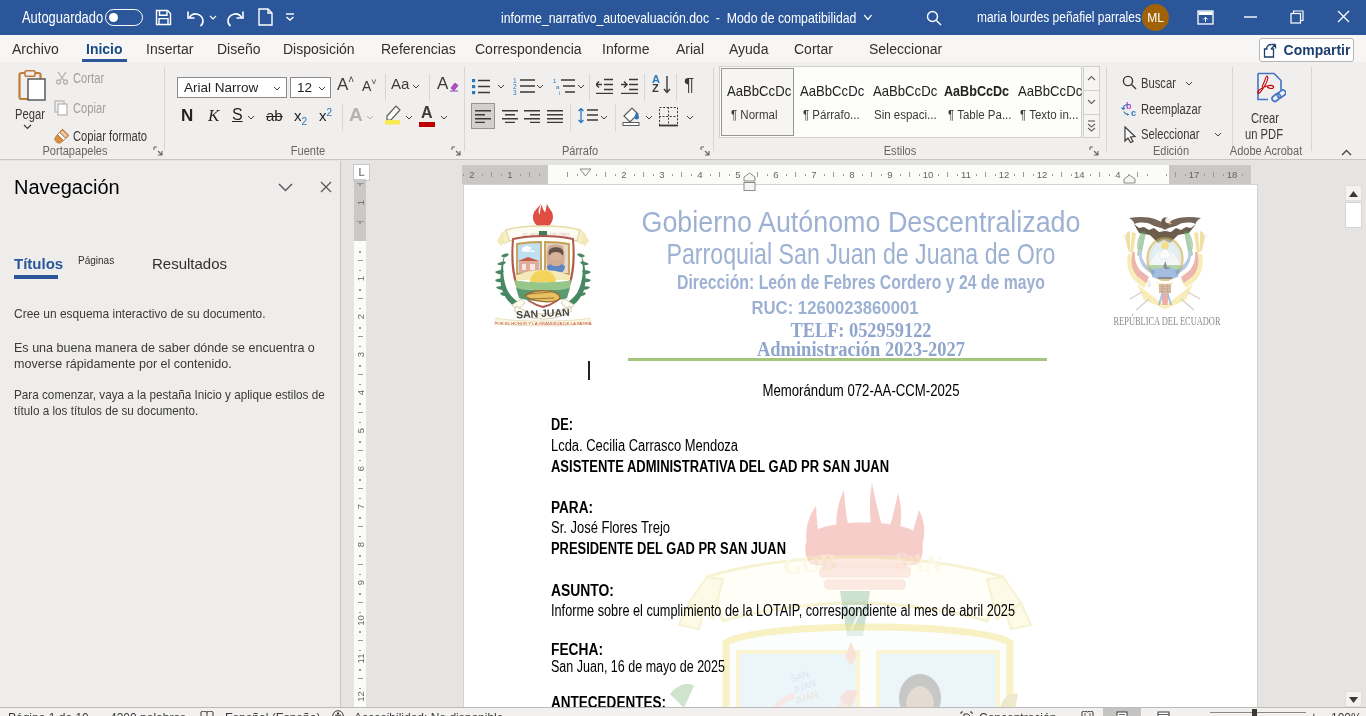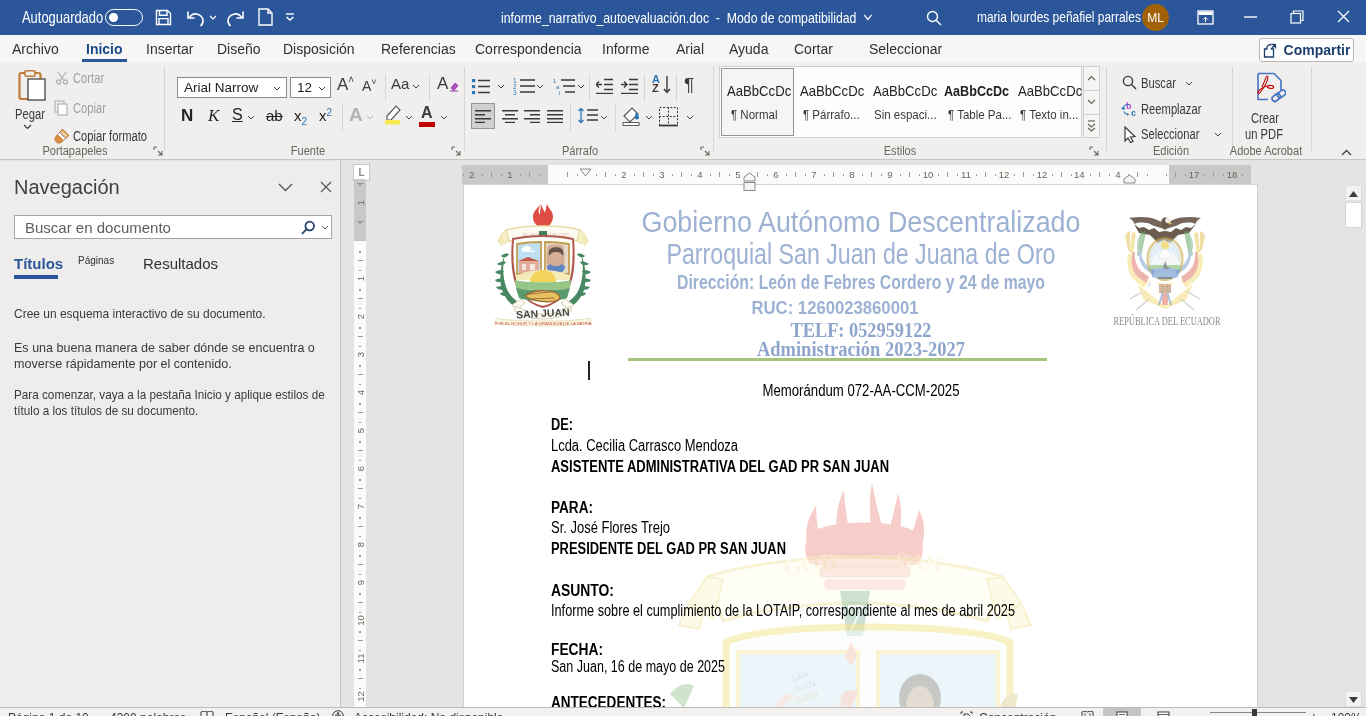--- a/index.html
+++ b/index.html
@@ -369,41 +369,31 @@
   <div class="abs rbtn-txt" style="left:1245px;top:64px">un PDF</div>
   <div class="glabel" style="left:1266px">Adobe Acrobat</div>
   <div class="gsep" style="left:1311px"></div>
   <svg class="abs" style="left:1341px;top:87px" width="11" height="7" viewBox="0 0 11 7">
       <path d="M1 6l4.5-4.5L10 6" stroke="#444" stroke-width="1.3" fill="none"></path>
     </svg>
 </div>
 
 <div class="abs" id="main">
   <div class="abs" id="navpane">
-    <div class="abs" style="left:14px;top:15px;font-size:20px;color:#404040">Navegación</div>
+    <div class="abs" style="left:14px;top:15px;font-size:20px;color:#000000">Navegación</div>
     <svg class="abs" style="left:278px;top:22px" width="15" height="9" viewBox="0 0 15 9">
         <path d="M1 1l6.5 6.5L14 1" stroke="#555" stroke-width="1.4" fill="none"></path>
       </svg>
     <svg class="abs" style="left:320px;top:20px" width="12" height="12" viewBox="0 0 12 12">
         <path d="M1 1l10 10M11 1L1 11" stroke="#555" stroke-width="1.2"></path>
       </svg>
-    <div class="abs" style="left:14px;top:54px;width:318px;height:24px;background:#fff;border:1px solid #a8a6a4">
-      <div class="abs" style="left:10px;top:3px;font-size:15px;color:#605e5c">Buscar en documento</div>
-      <svg class="abs" style="left:286px;top:4px" width="15" height="15" viewBox="0 0 15 15">
-          <circle cx="8.7" cy="6" r="4.3" fill="none" stroke="#1e3f66" stroke-width="1.7"></circle>
-          <path d="M5.6 9.2L1 13.8" stroke="#1e3f66" stroke-width="1.7"></path>
-        </svg>
-      <svg class="abs" style="left:306px;top:9px" width="8" height="5" viewBox="0 0 8 5">
-          <path d="M1 1l3 3 3-3" stroke="#555" stroke-width="1" fill="none"></path>
-        </svg>
-    </div>
     <div class="abs" style="left:14px;top:94px;font-size:15px;font-weight:bold;color:#2b579a">Títulos</div>
     <div class="abs" style="left:14px;top:114px;width:44px;height:4px;background:#2b579a"></div>
     <div class="abs" style="left:78px;top:94px;font-size:10px;color:#323130">Páginas</div>
-    <div class="abs" style="left:143px;top:94px;font-size:15px;color:#323130">Resultados</div>
+    <div class="abs" style="left:152px;top:94px;font-size:15px;color:#323130">Resultados</div>
     <div class="abs nw" style="left:14px;top:145px;font-size:13.5px;color:#3b3a39;line-height:16px;transform:scaleX(.887);transform-origin:0 0">Cree un esquema interactivo de su documento.</div>
     <div class="abs nw" style="left:14px;top:179px;font-size:13.5px;color:#3b3a39;line-height:16px;transform:scaleX(.93);transform-origin:0 0">Es una buena manera de saber dónde se encuentra o<br>moverse rápidamente por el contenido.</div>
     <div class="abs nw" style="left:14px;top:226px;font-size:13.5px;color:#3b3a39;line-height:16px;transform:scaleX(.868);transform-origin:0 0">Para comenzar, vaya a la pestaña Inicio y aplique estilos de<br>título a los títulos de su documento.</div>
   </div>
   <div class="abs" id="canvas" style="left:342px;top:0;width:1024px;height:546px;background:#e5e4e3;overflow:hidden">
 
     <div class="abs" style="left:11px;top:3px;width:17px;height:17px;background:#fff;border:1px solid #c8c7c6;color:#8a8886;font-size:10px;font-weight:bold;text-align:center;line-height:15px">L</div>
 
     <div class="abs" id="hruler" style="left:120px;top:4px;width:789px;height:19px;background:#fbfbfa;overflow:hidden">
       <div class="abs" style="left:0;top:0;width:86px;height:19px;background:#c9c8c6"></div>

